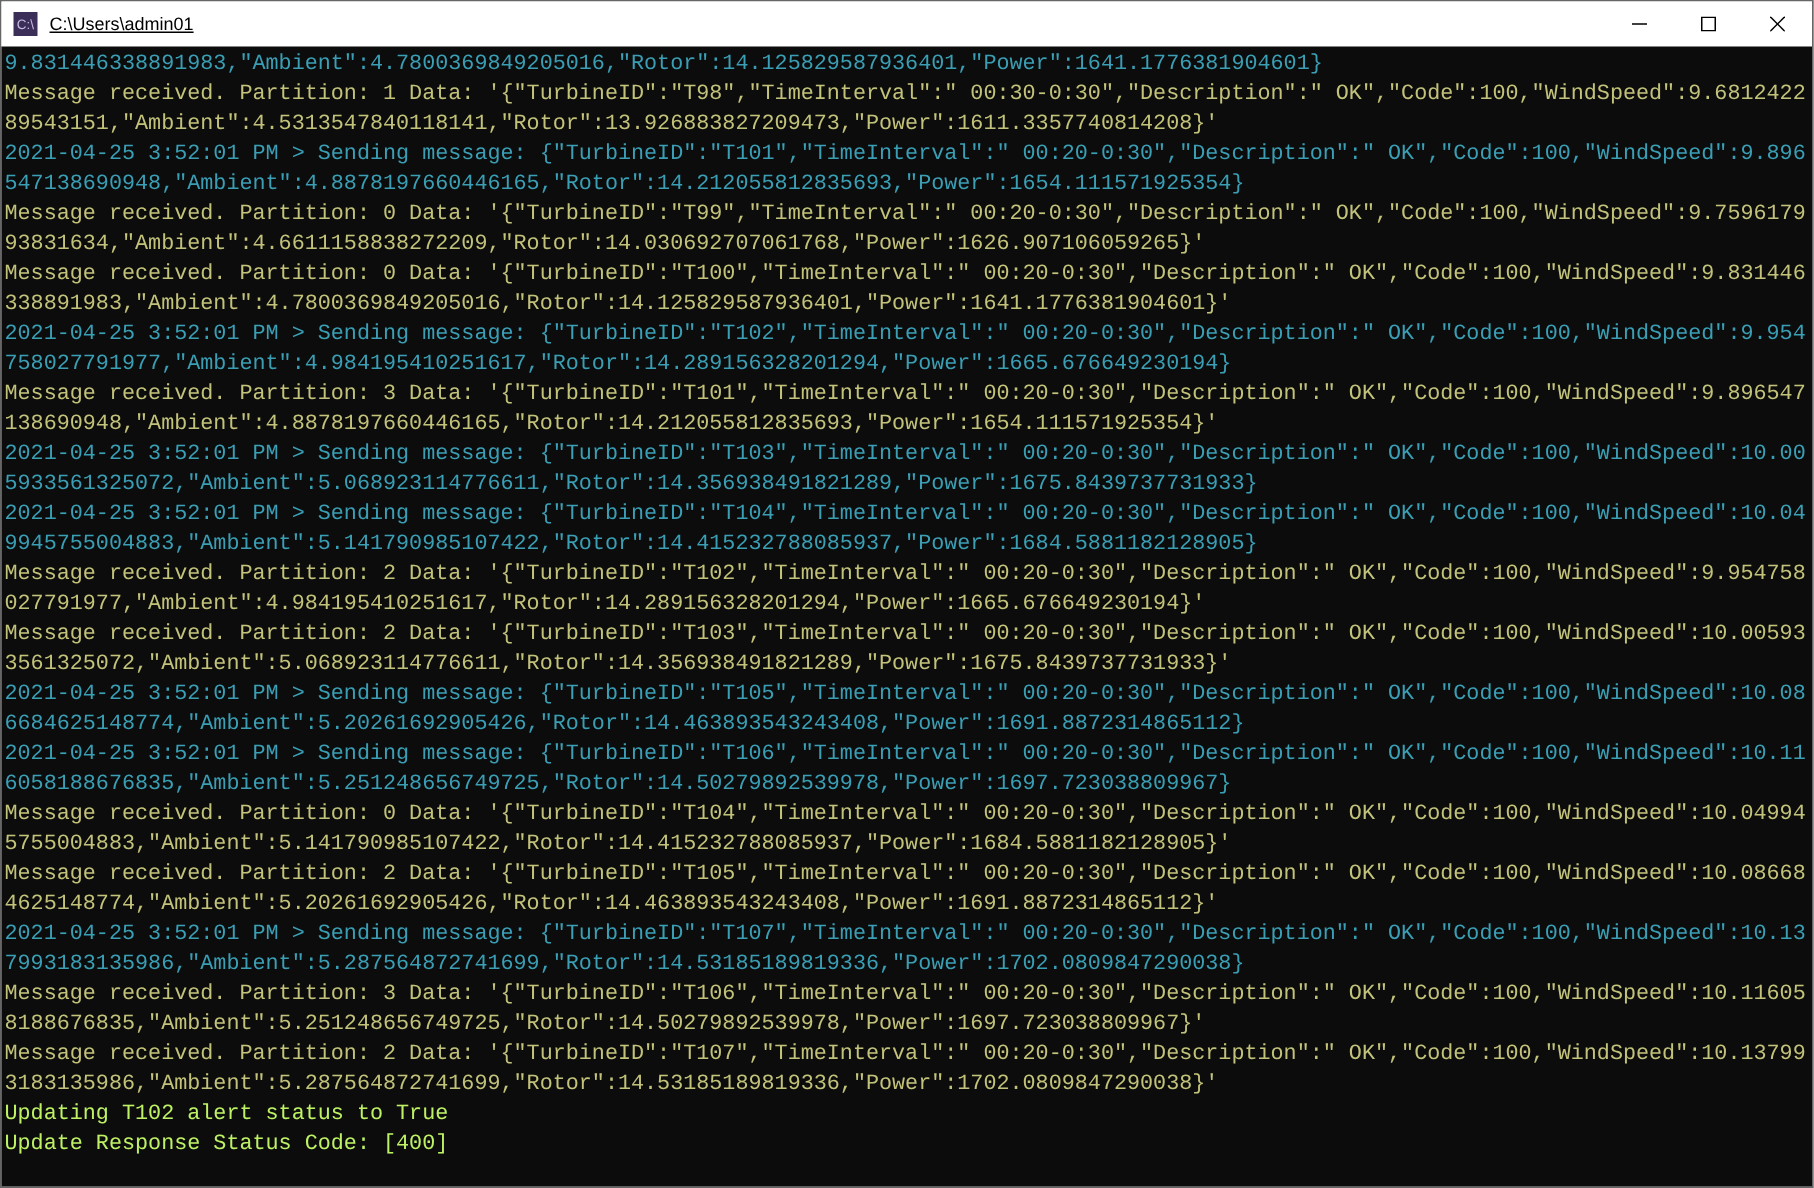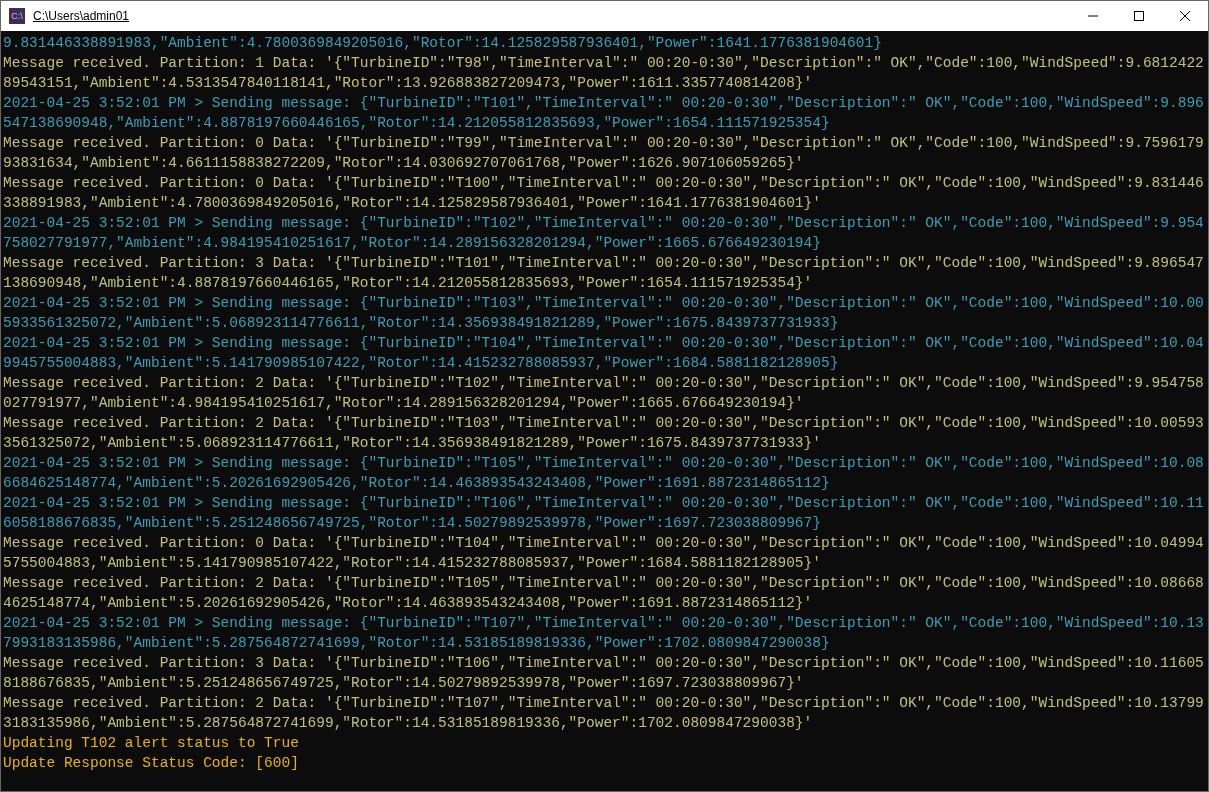--- a/index.html
+++ b/index.html
@@ -67,21 +67,21 @@
     padding: 2px 2px 2px 2px;
     overflow: hidden;
     font-size: 14.5px;
     line-height: 20px;
     letter-spacing: 0px;
     white-space: pre-wrap;
     word-break: break-all;
   }
   .l-cyan { color: #3a9fb5; }
   .l-yellow { color: #c2c27a; }
-  .l-white { color: #eab308; margin-top: 28px; }
+  .l-white { color: #bef264; margin-top: 28px; }
 </style>
 </head>
 <body>
 
 <div class="window">
   <div class="titlebar">
     <div class="titlebar-icon">C:\</div>
     <div class="titlebar-text">C:\Users\admin01</div>
     <div class="titlebar-buttons">
       <div class="titlebar-btn">
@@ -96,33 +96,33 @@
       </div>
       <div class="titlebar-btn">
         <svg width="10" height="10">
             <line x1="0" y1="0" x2="10" y2="10"></line>
             <line x1="10" y1="0" x2="0" y2="10"></line>
           </svg>
       </div>
     </div>
   </div>
   <div class="terminal" id="terminal"><span class="l-cyan">9.831446338891983,"Ambient":4.7800369849205016,"Rotor":14.125829587936401,"Power":1641.1776381904601}
-</span><span class="l-yellow">Message received. Partition: 1 Data: '{"TurbineID":"T98","TimeInterval":" 00:20-0:30","Description":" OK","Code":100,"WindSpeed":9.681242289543151,"Ambient":4.5313547840118141,"Rotor":13.926883827209473,"Power":1611.3357740814208}'
+</span><span class="l-yellow">Message received. Partition: 1 Data: '{"TurbineID":"T98","TimeInterval":" 00:30-0:30","Description":" OK","Code":100,"WindSpeed":9.681242289543151,"Ambient":4.5313547840118141,"Rotor":13.926883827209473,"Power":1611.3357740814208}'
 </span><span class="l-cyan">2021-04-25 3:52:01 PM &gt; Sending message: {"TurbineID":"T101","TimeInterval":" 00:20-0:30","Description":" OK","Code":100,"WindSpeed":9.896547138690948,"Ambient":4.8878197660446165,"Rotor":14.212055812835693,"Power":1654.111571925354}
 </span><span class="l-yellow">Message received. Partition: 0 Data: '{"TurbineID":"T99","TimeInterval":" 00:20-0:30","Description":" OK","Code":100,"WindSpeed":9.759617993831634,"Ambient":4.6611158838272209,"Rotor":14.030692707061768,"Power":1626.907106059265}'
 </span><span class="l-yellow">Message received. Partition: 0 Data: '{"TurbineID":"T100","TimeInterval":" 00:20-0:30","Description":" OK","Code":100,"WindSpeed":9.831446338891983,"Ambient":4.7800369849205016,"Rotor":14.125829587936401,"Power":1641.1776381904601}'
 </span><span class="l-cyan">2021-04-25 3:52:01 PM &gt; Sending message: {"TurbineID":"T102","TimeInterval":" 00:20-0:30","Description":" OK","Code":100,"WindSpeed":9.954758027791977,"Ambient":4.984195410251617,"Rotor":14.289156328201294,"Power":1665.676649230194}
 </span><span class="l-yellow">Message received. Partition: 3 Data: '{"TurbineID":"T101","TimeInterval":" 00:20-0:30","Description":" OK","Code":100,"WindSpeed":9.896547138690948,"Ambient":4.8878197660446165,"Rotor":14.212055812835693,"Power":1654.111571925354}'
 </span><span class="l-cyan">2021-04-25 3:52:01 PM &gt; Sending message: {"TurbineID":"T103","TimeInterval":" 00:20-0:30","Description":" OK","Code":100,"WindSpeed":10.005933561325072,"Ambient":5.068923114776611,"Rotor":14.356938491821289,"Power":1675.8439737731933}
 </span><span class="l-cyan">2021-04-25 3:52:01 PM &gt; Sending message: {"TurbineID":"T104","TimeInterval":" 00:20-0:30","Description":" OK","Code":100,"WindSpeed":10.049945755004883,"Ambient":5.141790985107422,"Rotor":14.415232788085937,"Power":1684.5881182128905}
 </span><span class="l-yellow">Message received. Partition: 2 Data: '{"TurbineID":"T102","TimeInterval":" 00:20-0:30","Description":" OK","Code":100,"WindSpeed":9.954758027791977,"Ambient":4.984195410251617,"Rotor":14.289156328201294,"Power":1665.676649230194}'
 </span><span class="l-yellow">Message received. Partition: 2 Data: '{"TurbineID":"T103","TimeInterval":" 00:20-0:30","Description":" OK","Code":100,"WindSpeed":10.005933561325072,"Ambient":5.068923114776611,"Rotor":14.356938491821289,"Power":1675.8439737731933}'
 </span><span class="l-cyan">2021-04-25 3:52:01 PM &gt; Sending message: {"TurbineID":"T105","TimeInterval":" 00:20-0:30","Description":" OK","Code":100,"WindSpeed":10.086684625148774,"Ambient":5.20261692905426,"Rotor":14.463893543243408,"Power":1691.8872314865112}
 </span><span class="l-cyan">2021-04-25 3:52:01 PM &gt; Sending message: {"TurbineID":"T106","TimeInterval":" 00:20-0:30","Description":" OK","Code":100,"WindSpeed":10.116058188676835,"Ambient":5.251248656749725,"Rotor":14.50279892539978,"Power":1697.723038809967}
 </span><span class="l-yellow">Message received. Partition: 0 Data: '{"TurbineID":"T104","TimeInterval":" 00:20-0:30","Description":" OK","Code":100,"WindSpeed":10.049945755004883,"Ambient":5.141790985107422,"Rotor":14.415232788085937,"Power":1684.5881182128905}'
 </span><span class="l-yellow">Message received. Partition: 2 Data: '{"TurbineID":"T105","TimeInterval":" 00:20-0:30","Description":" OK","Code":100,"WindSpeed":10.086684625148774,"Ambient":5.20261692905426,"Rotor":14.463893543243408,"Power":1691.8872314865112}'
 </span><span class="l-cyan">2021-04-25 3:52:01 PM &gt; Sending message: {"TurbineID":"T107","TimeInterval":" 00:20-0:30","Description":" OK","Code":100,"WindSpeed":10.137993183135986,"Ambient":5.287564872741699,"Rotor":14.53185189819336,"Power":1702.0809847290038}
 </span><span class="l-yellow">Message received. Partition: 3 Data: '{"TurbineID":"T106","TimeInterval":" 00:20-0:30","Description":" OK","Code":100,"WindSpeed":10.116058188676835,"Ambient":5.251248656749725,"Rotor":14.50279892539978,"Power":1697.723038809967}'
 </span><span class="l-yellow">Message received. Partition: 2 Data: '{"TurbineID":"T107","TimeInterval":" 00:20-0:30","Description":" OK","Code":100,"WindSpeed":10.137993183135986,"Ambient":5.287564872741699,"Rotor":14.53185189819336,"Power":1702.0809847290038}'
 </span><span class="l-white">Updating T102 alert status to True
-</span><span class="l-white">Update Response Status Code: [600]
+</span><span class="l-white">Update Response Status Code: [400]
 </span></div>
 </div>
 
 </body></html>

